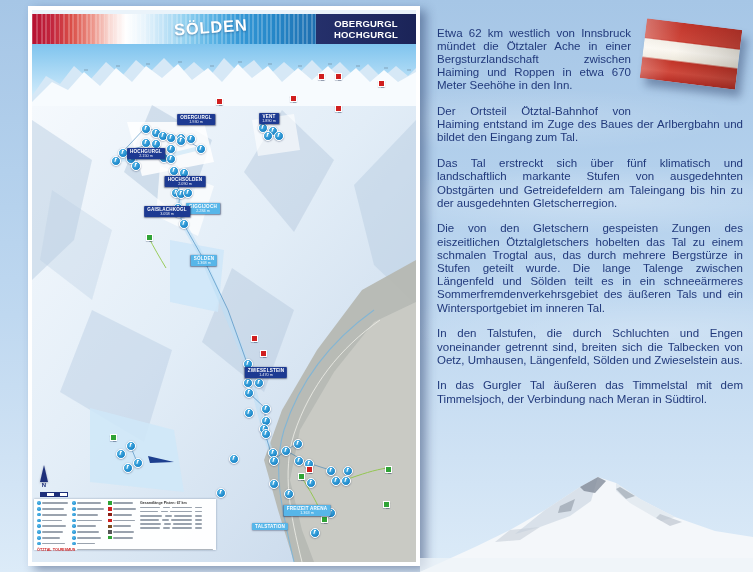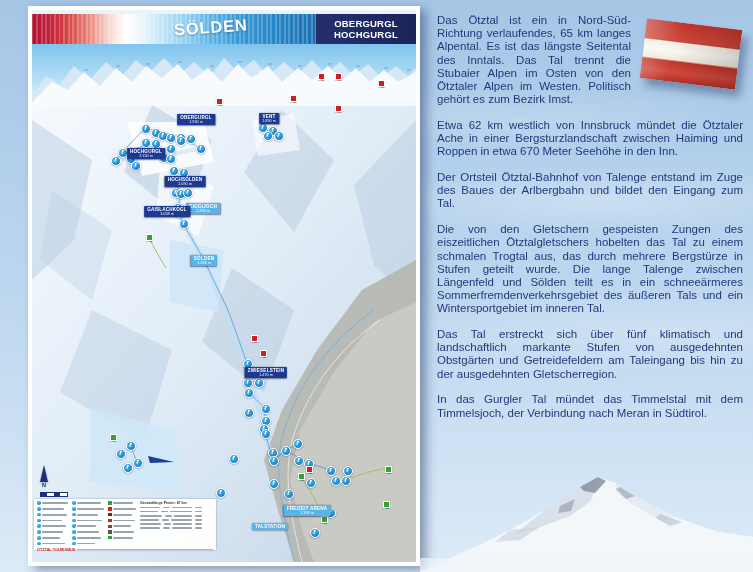--- a/index.html
+++ b/index.html
@@ -480,27 +480,28 @@
       </div>
     </div>
 
   </div>
 </div>
 
 <div class="article">
   <p>
     <span class="flag-float">
       <span class="flag"></span>
-    </span><span>Das Ötztal ist ein in Nord-Süd-Richtung verlaufendes, 65 km langes Alpental. Es ist das längste Seitental des Inntals. Das Tal trennt die Stubaier Alpen im Osten von den Ötztaler Alpen im Westen. Politisch gehört es zum Bezirk Imst.</span>
+    </span>
   </p>
   <p>Etwa 62 km westlich von Innsbruck mündet die Ötztaler Ache in einer Bergsturzlandschaft zwischen Haiming und Roppen in etwa 670 Meter Seehöhe in den Inn.</p>
-  <p>Der Ortsteil Ötztal-Bahnhof von Talenge entstand im Zuge des Baues der Arlbergbahn und bildet den Eingang zum Tal.</p>
+  <p>Der Ortsteil Ötztal-Bahnhof von Haiming entstand im Zuge des Baues der Arlbergbahn und bildet den Eingang zum Tal.</p>
+  <p>Das Tal erstreckt sich über fünf klimatisch und landschaftlich markante Stufen von ausgedehnten Obstgärten und Getreidefeldern am Taleingang bis hin zu der ausgedehnten Gletscherregion.</p>
   <p>Die von den Gletschern gespeisten Zungen des eiszeitlichen Ötztalgletschers hobelten das Tal zu einem schmalen Trogtal aus, das durch mehrere Bergstürze in Stufen geteilt wurde. Die lange Talenge zwischen Längenfeld und Sölden teilt es in ein schneeärmeres Sommerfremdenverkehrsgebiet des äußeren Tals und ein Wintersportgebiet im inneren Tal.</p>
-  <p>Das Tal erstreckt sich über fünf klimatisch und landschaftlich markante Stufen von ausgedehnten Obstgärten und Getreidefeldern am Taleingang bis hin zu der ausgedehnten Gletscherregion.</p>
-  <p>In das Gurgler Tal mündet das Timmelstal mit dem Timmelsjoch, der Verbindung nach Meran in Südtirol.</p>
+  <p>In den Talstufen, die durch Schluchten und Engen voneinander getrennt sind, breiten sich die Talbecken von Oetz, Umhausen, Längenfeld, Sölden und Zwieselstein aus.</p>
+  <p>In das Gurgler Tal äußeren das Timmelstal mit dem Timmelsjoch, der Verbindung nach Meran in Südtirol.</p>
 </div>
 
 <svg class="bg-mountain" viewBox="0 0 333 102">
   <polygon fill="#e8eef5" points="0,102 28,90 62,80 42,96 10,102"></polygon>
   <polygon fill="#f4f7fa" points="0,102 55,77 90,60 125,40 160,17 178,7 196,13 220,29 255,47 295,61 333,67 333,102"></polygon>
   <polygon fill="#d4dde6" opacity=".85" points="125,40 160,17 178,7 171,31 150,46 120,57 95,64"></polygon>
   <polygon fill="#e2e9f0" opacity=".9" points="196,13 220,29 255,47 241,51 210,33 196,21"></polygon>
   <polygon fill="#7c8694" opacity=".75" points="160,17 178,7 186,11 175,23 164,21"></polygon>
   <polygon fill="#8d97a3" opacity=".6" points="140,36 155,29 151,41 138,43"></polygon>
   <polygon fill="#8d97a3" opacity=".55" points="200,17 215,26 206,29 196,19"></polygon>

